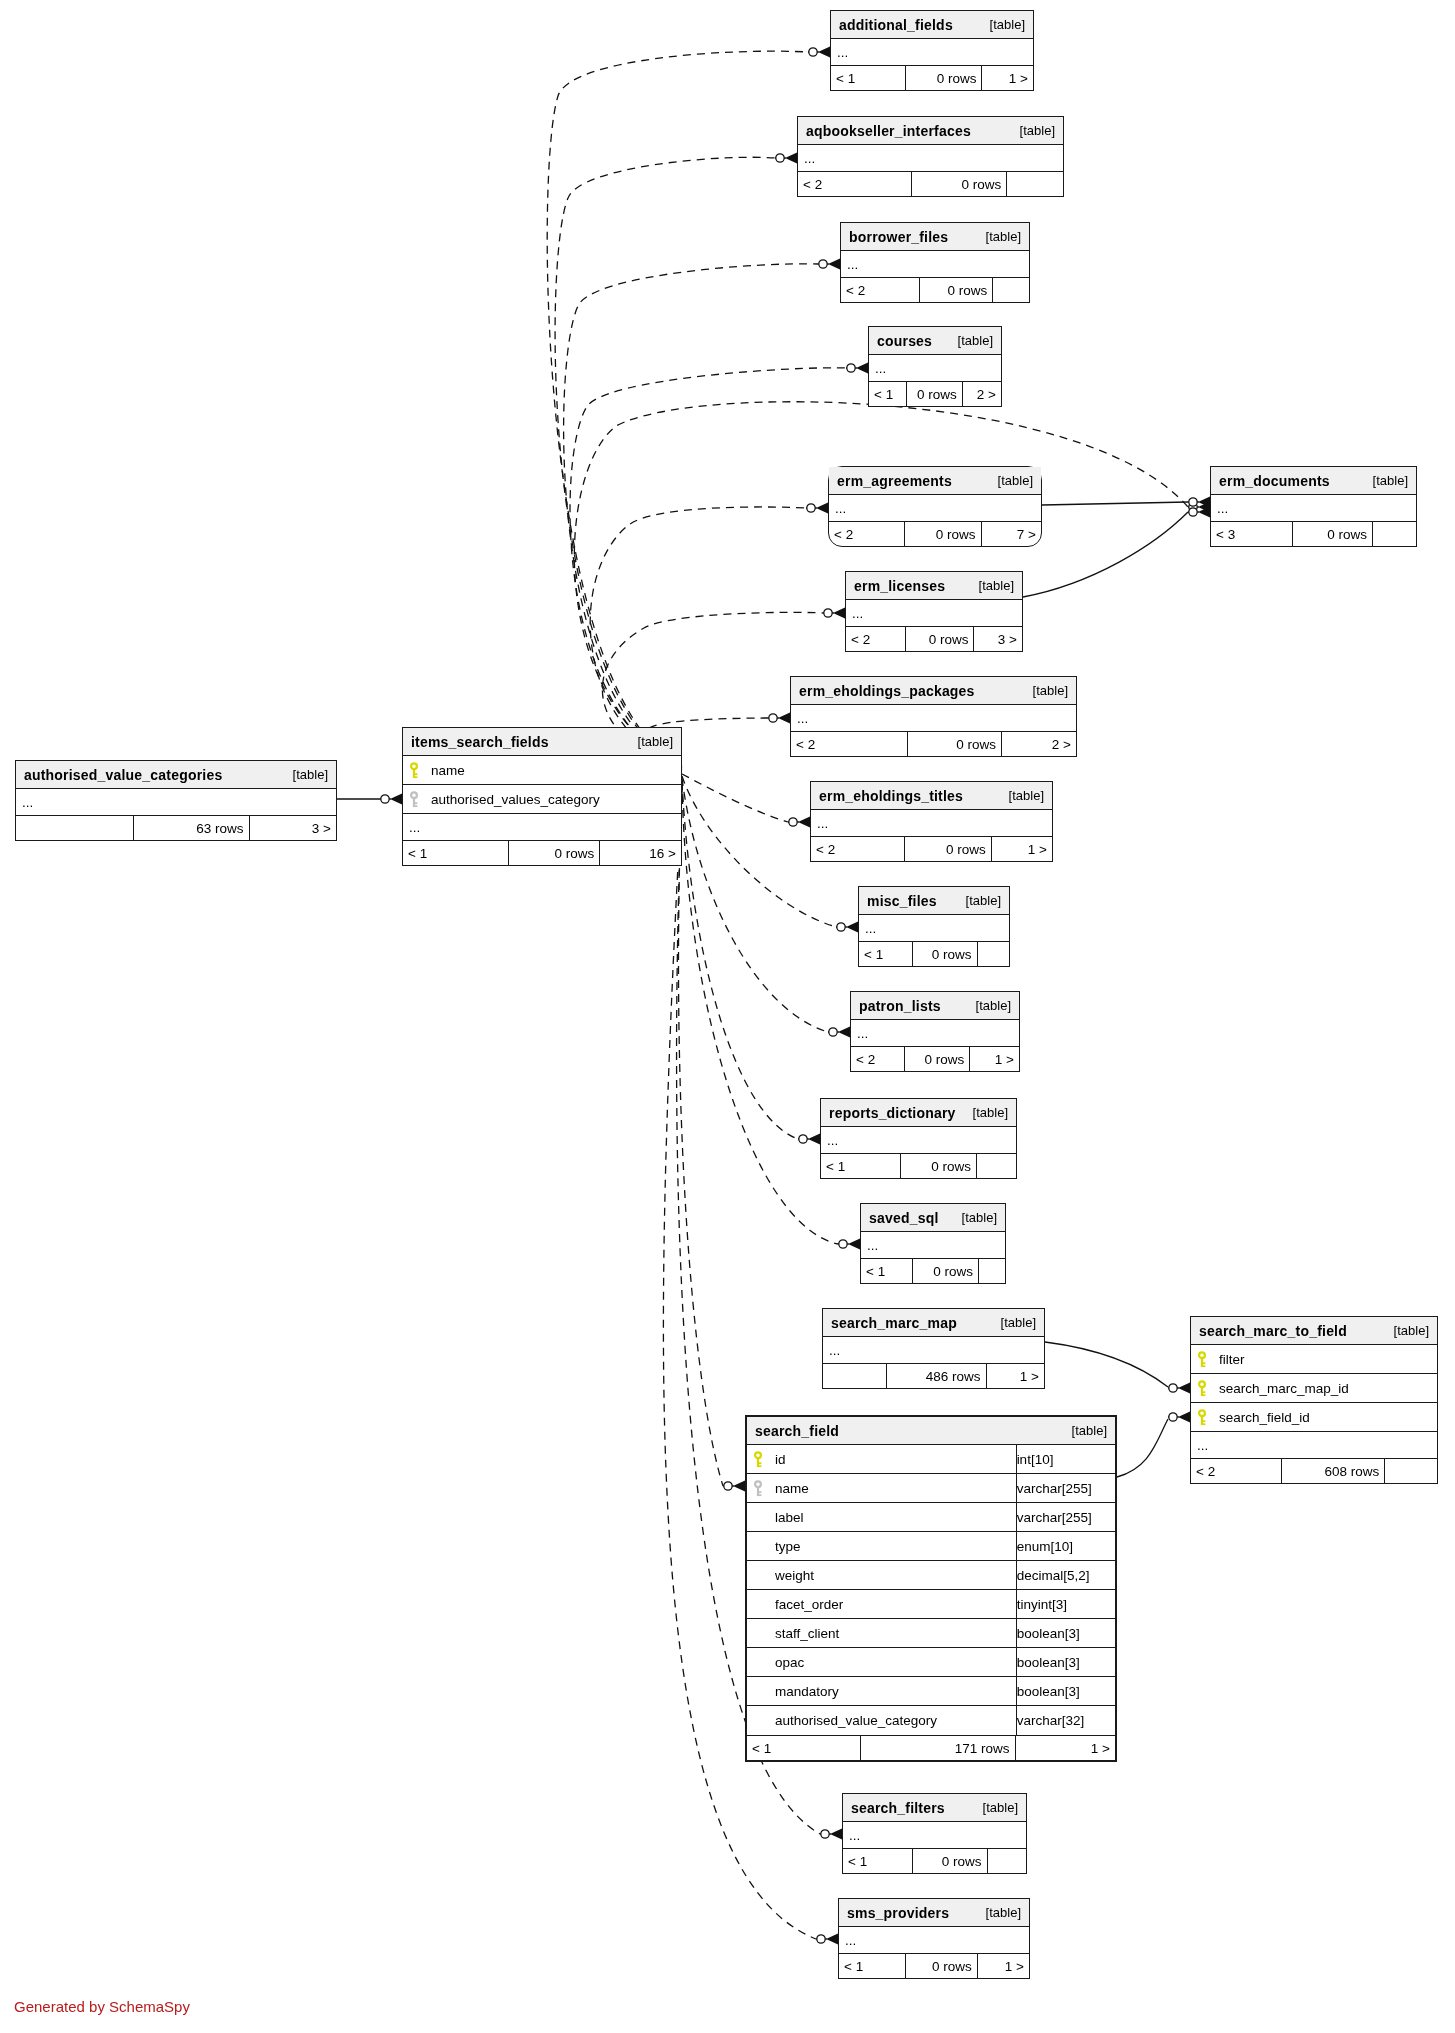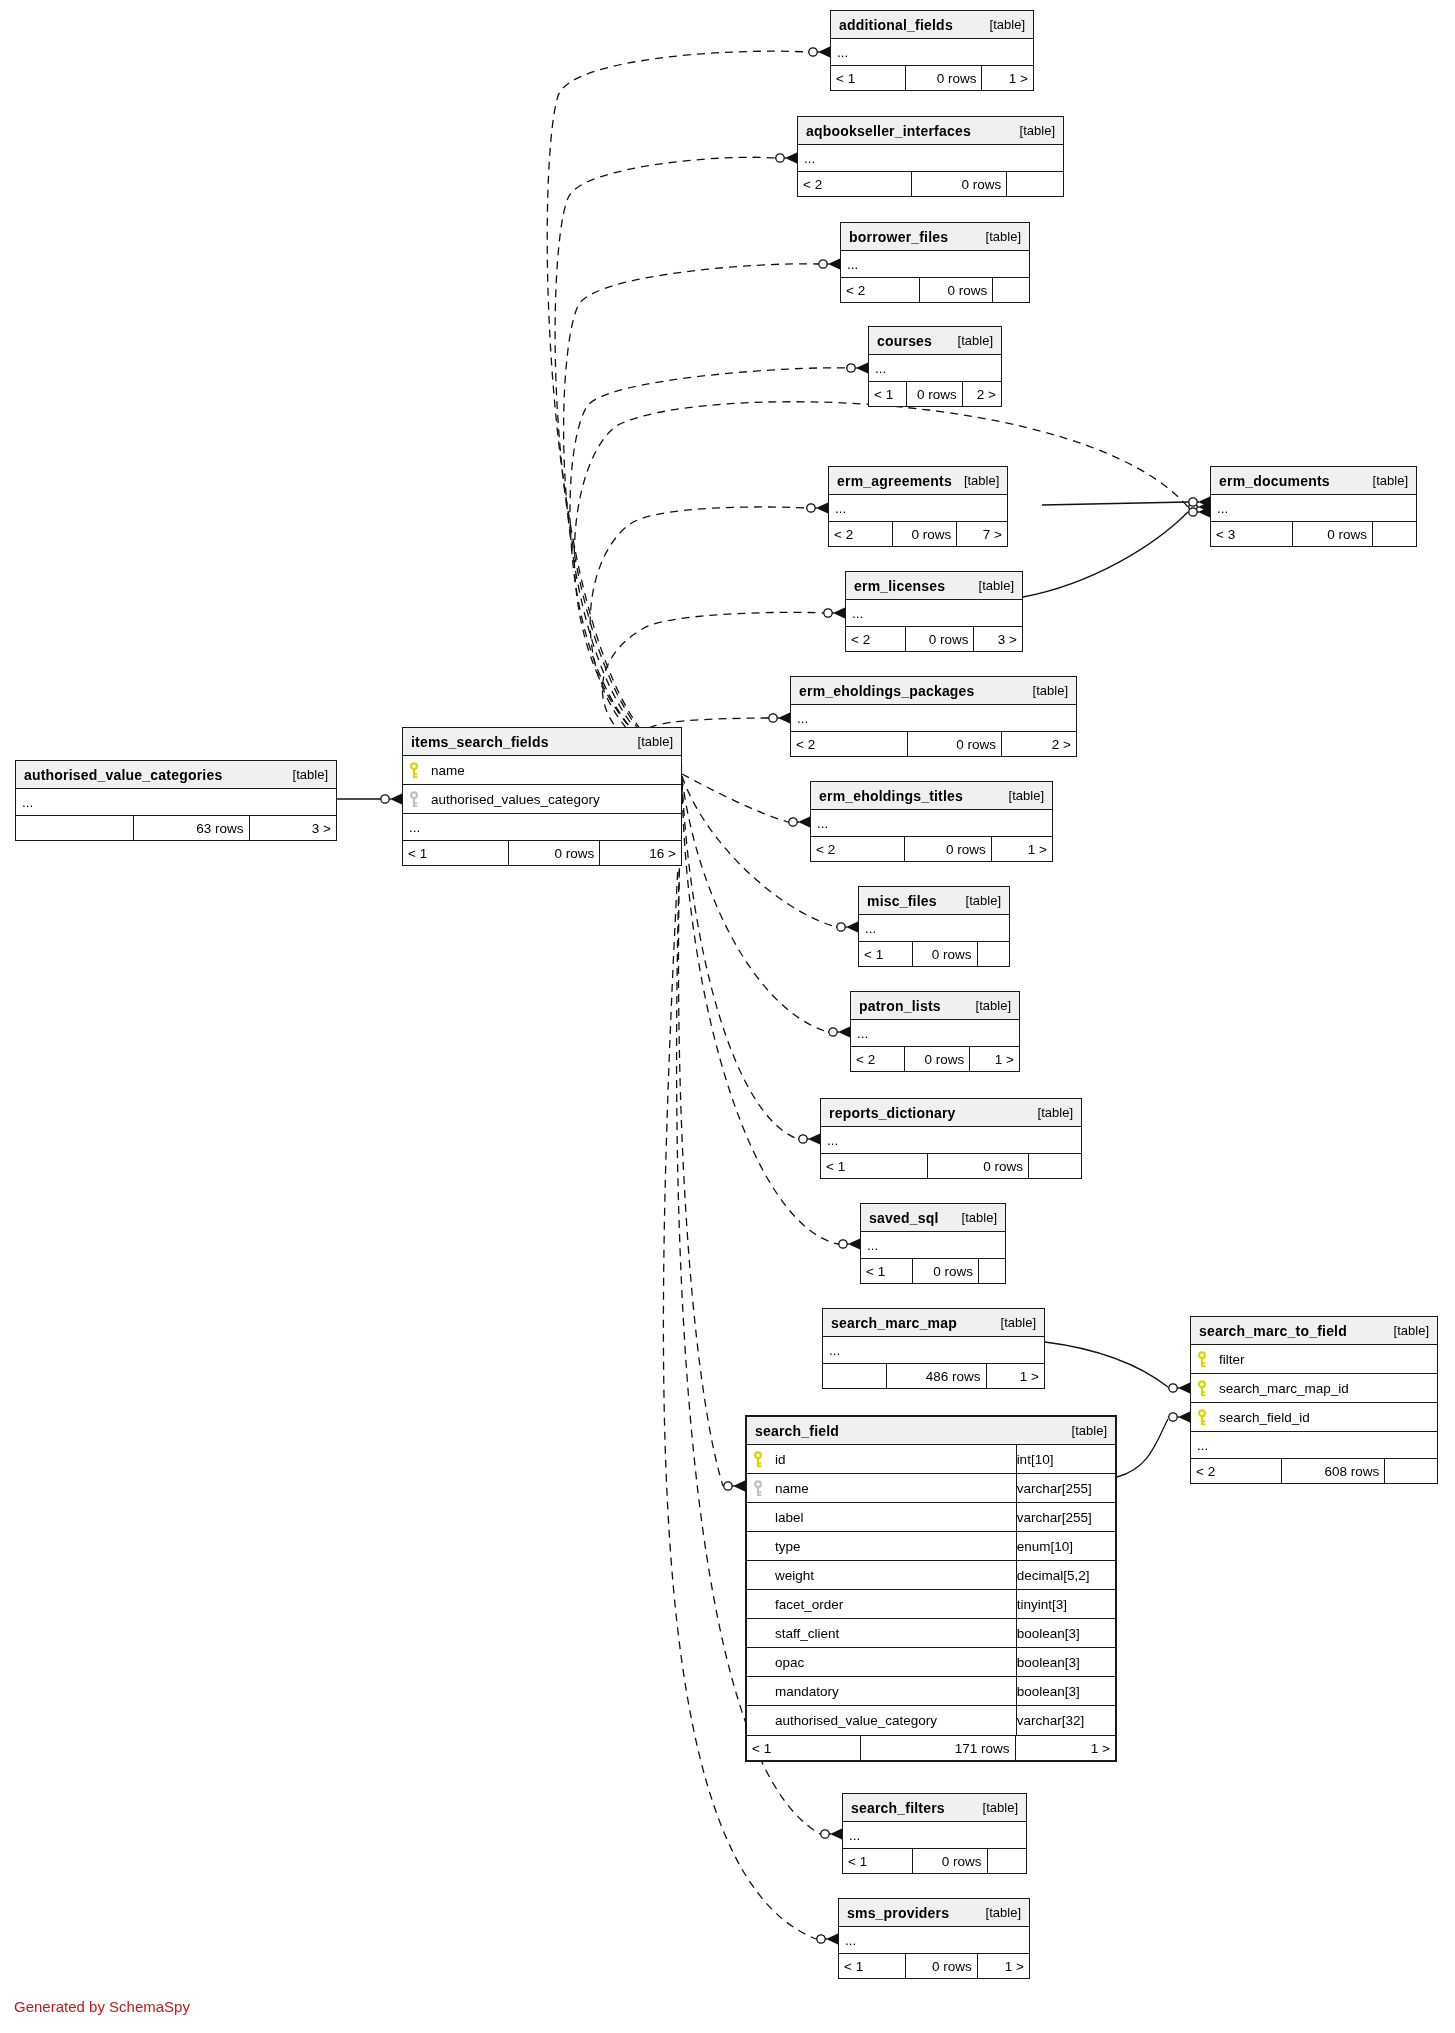--- a/index.html
+++ b/index.html
@@ -194,21 +194,21 @@
     </div>
     <div class="tbl-rows">
         <div class="col-row ellipsis">...</div>
       </div>
     <div class="tbl-foot">
       <span class="f-left" style="width: 29%;">&lt; 1</span>
       <span class="f-mid" style="width: 42%;">0 rows</span>
       <span class="f-right" style="width: 29%;">2 &gt;</span>
     </div>
   </div>
-    <div class="tbl" style="left: 828px; top: 466px; width: 180px;">
+    <div class="tbl" style="left: 828px; top: 466px; width: 214px; border-radius: 14px;">
     <div class="tbl-head">
       <span class="tbl-name">erm_agreements</span>
       <span class="tbl-tag">[table]</span>
     </div>
     <div class="tbl-rows">
         <div class="col-row ellipsis">...</div>
       </div>
     <div class="tbl-foot">
       <span class="f-left" style="width: 36%;">&lt; 2</span>
       <span class="f-mid" style="width: 36%;">0 rows</span>
@@ -292,21 +292,21 @@
     </div>
     <div class="tbl-rows">
         <div class="col-row ellipsis">...</div>
       </div>
     <div class="tbl-foot">
       <span class="f-left" style="width: 32%;">&lt; 2</span>
       <span class="f-mid" style="width: 39%;">0 rows</span>
       <span class="f-right" style="width: 29%;">1 &gt;</span>
     </div>
   </div>
-    <div class="tbl" style="left: 820px; top: 1098px; width: 262px;">
+    <div class="tbl" style="left: 820px; top: 1098px; width: 197px;">
     <div class="tbl-head">
       <span class="tbl-name">reports_dictionary</span>
       <span class="tbl-tag">[table]</span>
     </div>
     <div class="tbl-rows">
         <div class="col-row ellipsis">...</div>
       </div>
     <div class="tbl-foot">
       <span class="f-left" style="width: 41%;">&lt; 1</span>
       <span class="f-mid" style="width: 39%;">0 rows</span>

